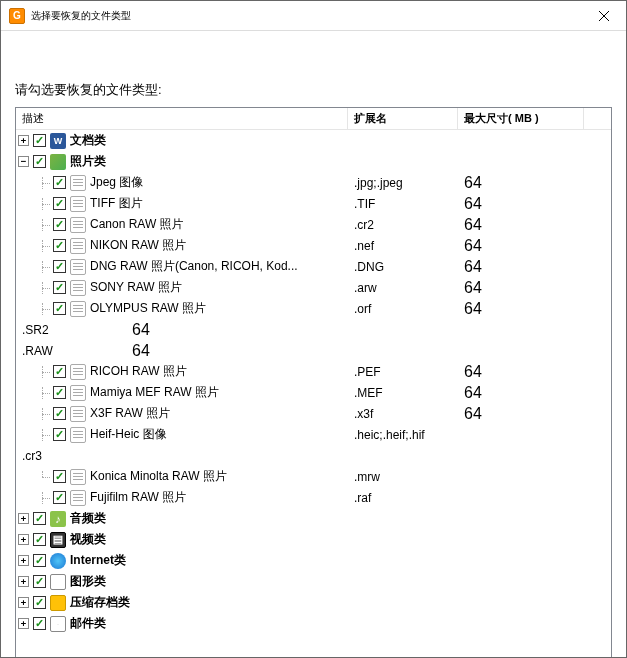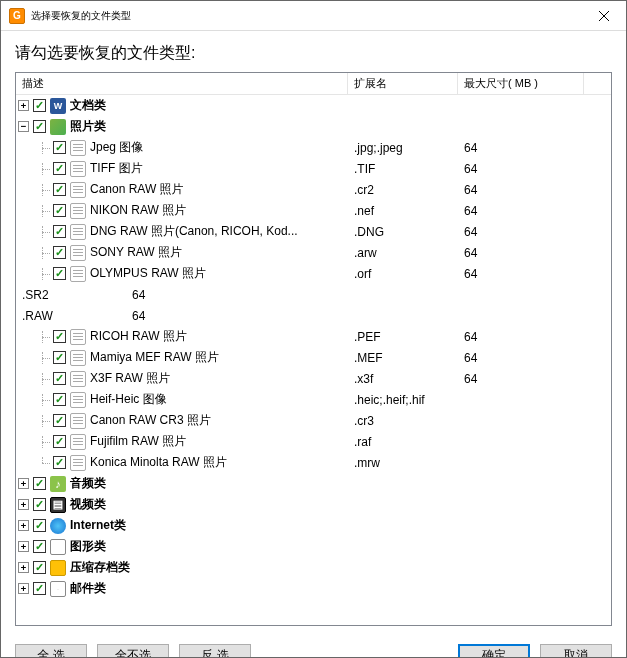--- a/index.html
+++ b/index.html
@@ -2,27 +2,27 @@
 <html><head>
 <meta charset="utf-8">
 <style>
 * { box-sizing: border-box; margin: 0; padding: 0; }
 body { font-family: "Microsoft YaHei", "Segoe UI", sans-serif; font-size: 12px; background: #fff; width: 627px; height: 658px; overflow: hidden; border: 1px solid #666; }
 .titlebar { height: 30px; display: flex; align-items: center; padding: 0 0 0 8px; border-bottom: 1px solid #ddd; background: #fff; }
 .titlebar .app-icon { width: 16px; height: 16px; background: #ff8c00; border: 1px solid #cc7000; border-radius: 2px; margin-right: 6px; display: flex; align-items: center; justify-content: center; color: #fff; font-size: 10px; font-weight: bold; }
 .titlebar .title { flex: 1; font-size: 10px; }
 .titlebar .close { width: 45px; height: 30px; display: flex; align-items: center; justify-content: center; cursor: pointer; }
 .content { padding: 12px 14px 8px 14px; }
-.prompt { margin-bottom: 8px; font-size: 16px; }
+.prompt { margin-bottom: 8px; font-size: 13px; margin-top: 38px; }
 .grid-wrap { border: 1px solid #828790; height: 554px; overflow: hidden; position: relative; }
 .grid-header { display: flex; height: 22px; background: #fff; border-bottom: 1px solid #e5e5e5; }
 .grid-header .col { padding: 3px 6px; border-right: 1px solid #e5e5e5; font-size: 11px; }
 .col-desc { width: 332px; }
-.col-ext { width: 110px; }
-.col-size { width: 126px; }
+.col-ext { width: 110px; font-weight: bold; }
+.col-size { width: 126px; font-weight: bold; }
 .grid-body { overflow-y: scroll; height: 532px; }
 .grid-body::-webkit-scrollbar { width: 17px; }
 .grid-body::-webkit-scrollbar-track { background: #f0f0f0; }
 .grid-body::-webkit-scrollbar-thumb { background: #cdcdcd; border: 1px solid #a0a0a0; }
 .grid-body::-webkit-scrollbar-button { background: #f0f0f0; height: 17px; border: 1px solid #ccc; }
 .row { display: flex; height: 21px; align-items: center; }
 .cat-row { font-weight: bold; }
 .indent0 { padding-left: 2px; display: flex; align-items: center; width: 332px; }
 .indent1 { padding-left: 2px; display: flex; align-items: center; width: 332px; }
 .tree-line { width: 20px; display: inline-flex; justify-content: center; color: #b0b0b0; font-family: monospace; position: relative; }
@@ -42,21 +42,21 @@
 .net-icon { background: radial-gradient(circle,#4fc3f7,#1976d2); border-radius: 50%; }
 .shape-icon { background: #fff; border: 1px solid #888; }
 .archive-icon { background: #ffc107; border: 1px solid #cc9900; }
 .mail-icon { background: #fff; border: 1px solid #888; position: relative; }
 .mail-icon::after { content: ""; position: absolute; top: 2px; left: 1px; right: 1px; height: 5px; border-bottom: 1px solid #888; clip-path: polygon(0 0, 50% 100%, 100% 0); }
 .btnbar { display: flex; padding: 10px 14px 12px 14px; gap: 10px; }
 .btnbar .spacer { flex: 1; }
 .btn { min-width: 72px; height: 23px; border: 1px solid #adadad; background: #e1e1e1; font-size: 12px; cursor: pointer; font-family: inherit; padding: 0 12px; }
 .btn.primary { border: 2px solid #0078d7; padding: 0 11px; }
 .col-ext-cell { width: 110px; padding: 0 6px; font-size: 12px; }
-.col-size-cell { width: 126px; padding: 0 6px; font-size: 12px; }
+.col-size-cell { width: 126px; padding: 0 6px; font-size: 16px; }
 </style>
 </head>
 <body>
 
 <div class="titlebar">
   <div class="app-icon">G</div>
   <div class="title">选择要恢复的文件类型</div>
   <div class="close">
     <svg width="10" height="10" viewBox="0 0 10 10">
         <path d="M0 0 L10 10 M10 0 L0 10" stroke="#000" stroke-width="1"></path>
@@ -213,50 +213,43 @@
             <span style="width: 15px; display: inline-block;"></span>
             <span class="tree-line"></span>
             <span class="chk checked"></span>
             <span class="file-icon generic-icon"></span>
             <span>Heif-Heic 图像</span>
           </div>
           <div class="col-ext-cell">.heic;.heif;.hif</div>
           <div class="col-size-cell"></div>
         </div>
         <div class="row">
-          <div class="indent1">
-            <span style="width: 15px; display: inline-block;"></span>
-            <span class="tree-line"></span>
-            <span class="chk checked"></span>
-            <span class="file-icon generic-icon"></span>
-            <span>Canon RAW CR3 照片</span>
-          </div>
           <div class="col-ext-cell">.cr3</div>
           <div class="col-size-cell"></div>
         </div>
         <div class="row">
           <div class="indent1">
             <span style="width: 15px; display: inline-block;"></span>
+            <span class="tree-line last"></span>
+            <span class="chk checked"></span>
+            <span class="file-icon generic-icon"></span>
+            <span>Konica Minolta RAW 照片</span>
+          </div>
+          <div class="col-ext-cell">.mrw</div>
+          <div class="col-size-cell"></div>
+        </div>
+        <div class="row">
+          <div class="indent1">
+            <span style="width: 15px; display: inline-block;"></span>
             <span class="tree-line"></span>
             <span class="chk checked"></span>
             <span class="file-icon generic-icon"></span>
             <span>Fujifilm RAW 照片</span>
           </div>
           <div class="col-ext-cell">.raf</div>
-          <div class="col-size-cell"></div>
-        </div>
-        <div class="row">
-          <div class="indent1">
-            <span style="width: 15px; display: inline-block;"></span>
-            <span class="tree-line last"></span>
-            <span class="chk checked"></span>
-            <span class="file-icon generic-icon"></span>
-            <span>Konica Minolta RAW 照片</span>
-          </div>
-          <div class="col-ext-cell">.mrw</div>
           <div class="col-size-cell"></div>
         </div>
         <div class="row cat-row">
           <div class="indent0">
             <span class="expander">+</span>
             <span class="chk checked"></span>
             <span class="file-icon audio-icon">♪</span>
             <span>音频类</span>
           </div>
         </div>

